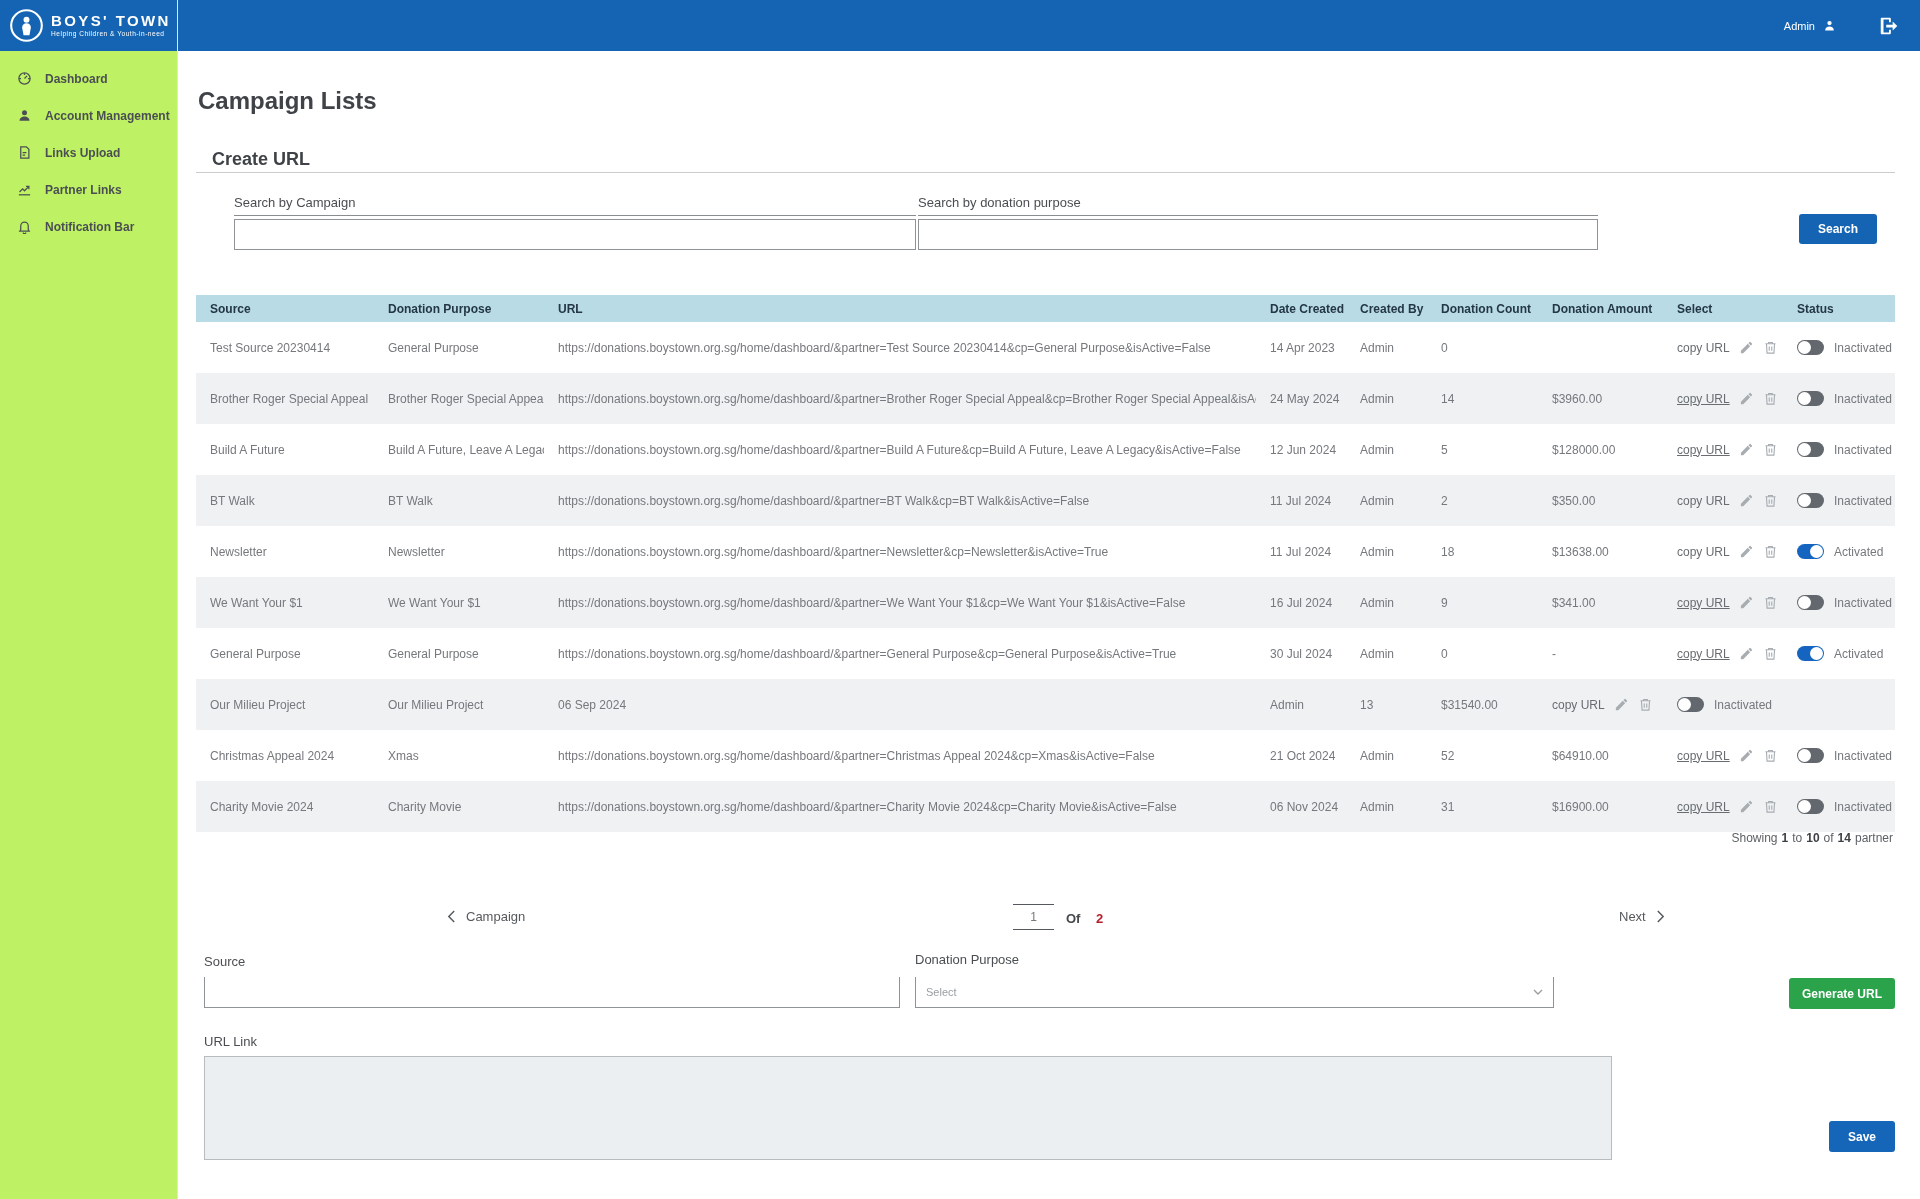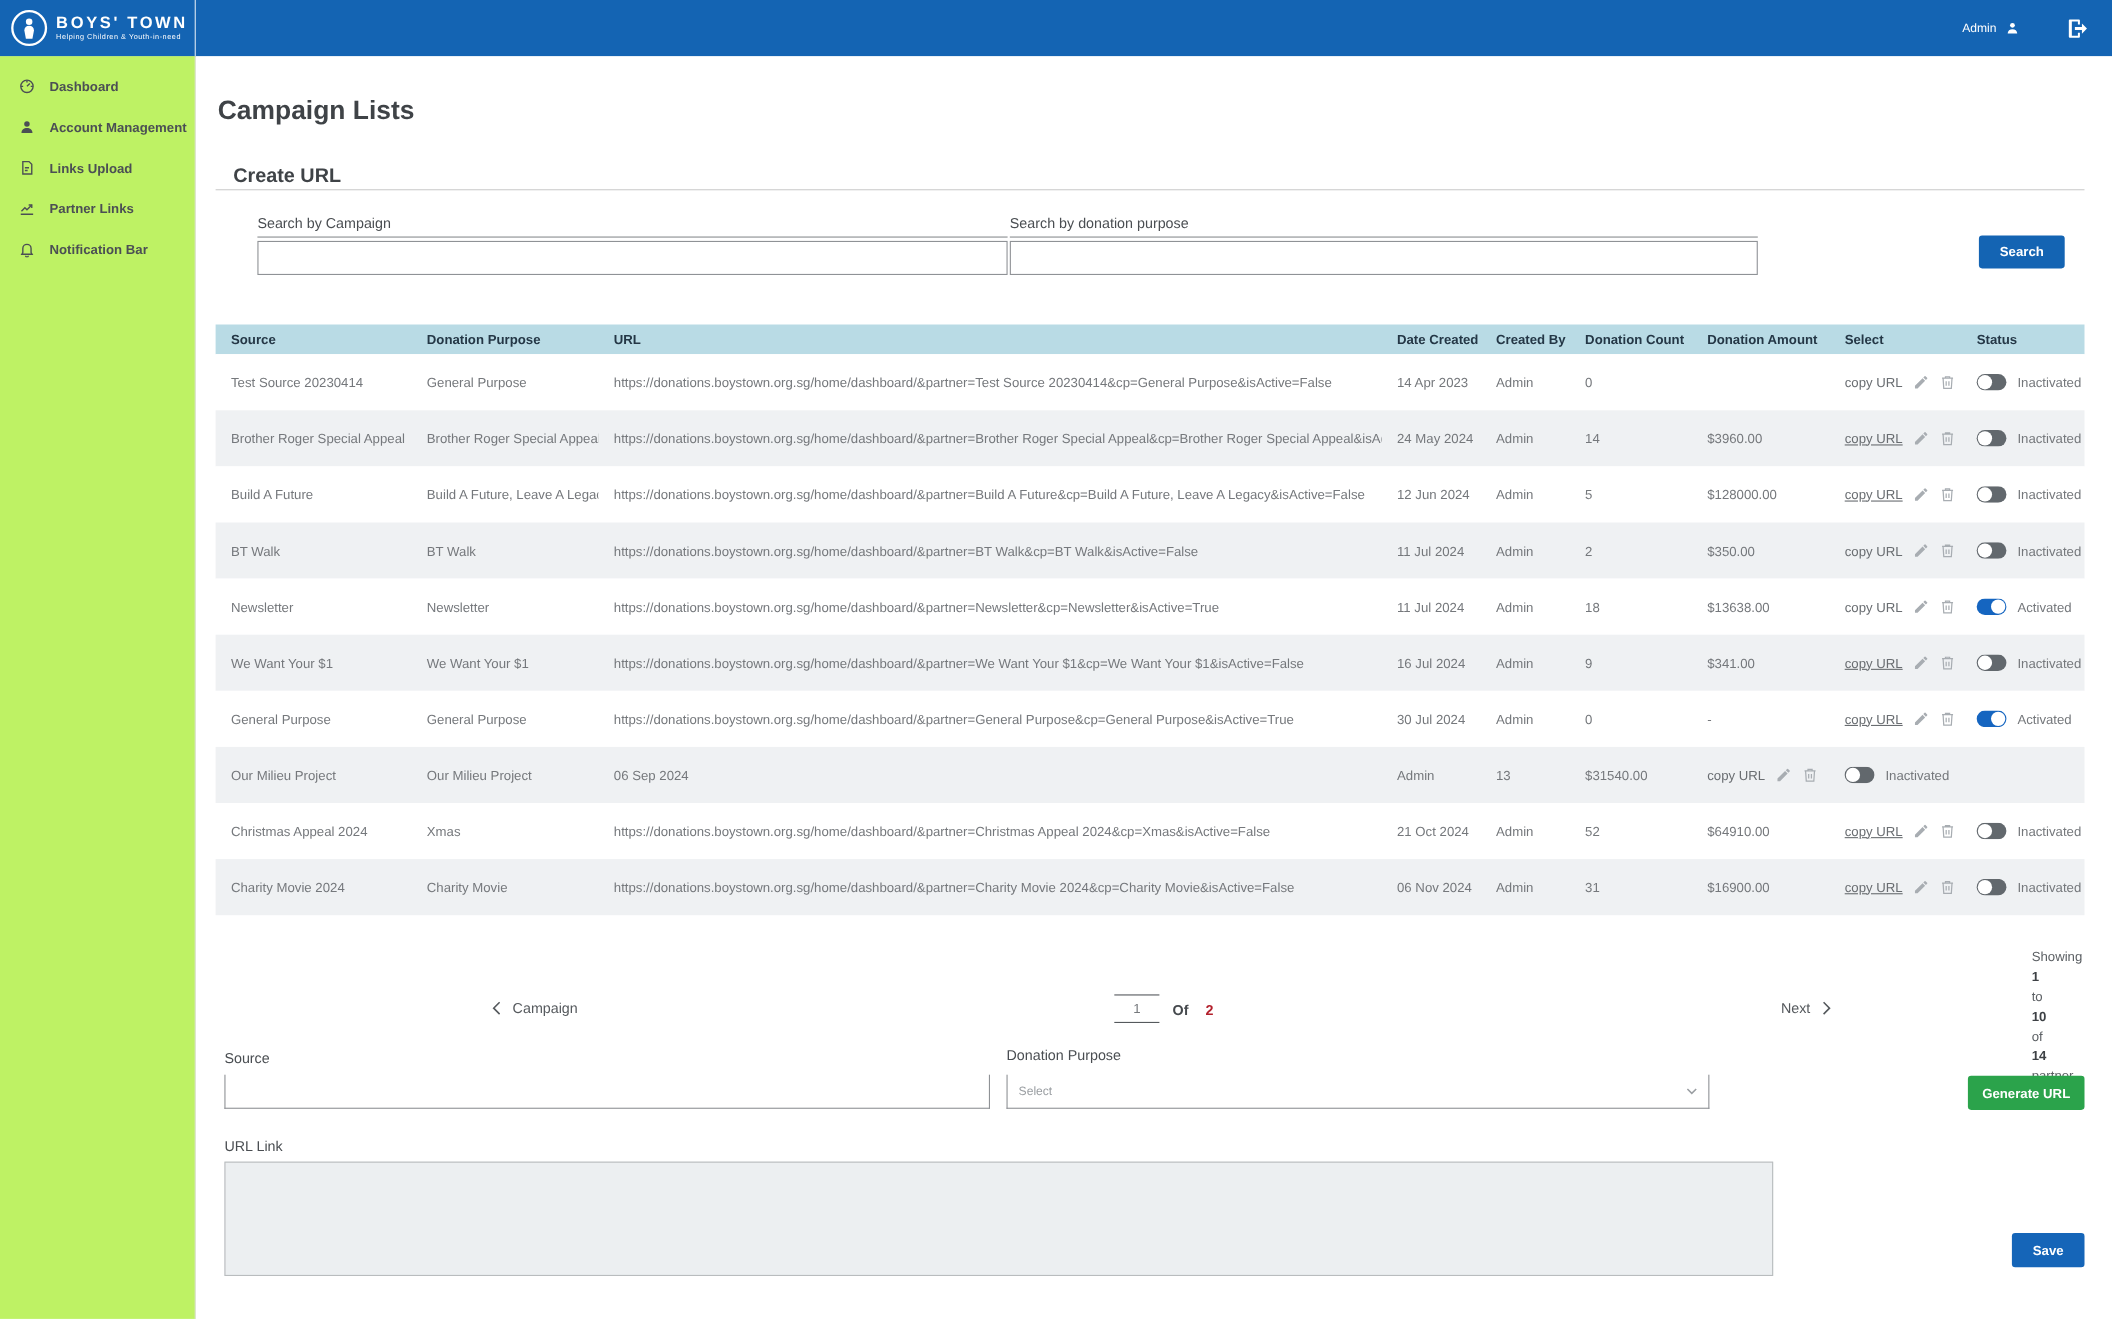--- a/index.html
+++ b/index.html
@@ -49,21 +49,21 @@
   .copy-link.u { text-decoration:underline; }
   .row-icon { width:15px; height:15px; display:inline-flex; cursor:pointer; }
   .col-status { display:flex; align-items:center; gap:10px; }
   .toggle { position:relative; width:27px; height:15px; border-radius:8px; background:#62686d; cursor:pointer; flex:none; }
   .toggle .knob { position:absolute; left:1px; top:1px; width:13px; height:13px; border-radius:50%; background:#fff; }
   .toggle.on { background:#1565c0; }
   .toggle.on .knob { left:auto; right:1px; }
   .status-label { font-size:12px; color:#75787c; }
 
   
-  .results-summary { position:absolute; top:812px; right:27px; display:flex; gap:4px; font-size:12px; color:#5d6165;flex-direction:column; }
+  .results-summary { position:absolute; top:780px; right:27px; display:flex; gap:4px; font-size:12px; color:#5d6165; }
   .results-summary .b { font-weight:700; color:#3d4145; }
   .pager-prev { position:absolute; left:268px; top:858px; display:flex; align-items:center; gap:10px; font-size:13px; color:#55595d; cursor:pointer; }
   .pager-next { position:absolute; left:1440px; top:858px; display:flex; align-items:center; gap:10px; font-size:13px; color:#55595d; cursor:pointer; }
   .page-input { position:absolute; left:834px; top:853px; width:41px; height:26px; border:none; border-top:1px solid #55595d; border-bottom:1px solid #55595d; text-align:center; font-size:12px; color:#75787c; font-family:"Liberation Sans",sans-serif; background:#fff; }
   .pager-of { position:absolute; left:887px; top:860px; font-size:13px; font-weight:700; color:#45494d; }
   .pager-total { position:absolute; left:917px; top:860px; font-size:13px; font-weight:700; color:#b3202c; }
 
   
   .form-label { position:absolute; font-size:13px; color:#4a4e52; }
   .lbl-source { left:25px; top:903px; }

